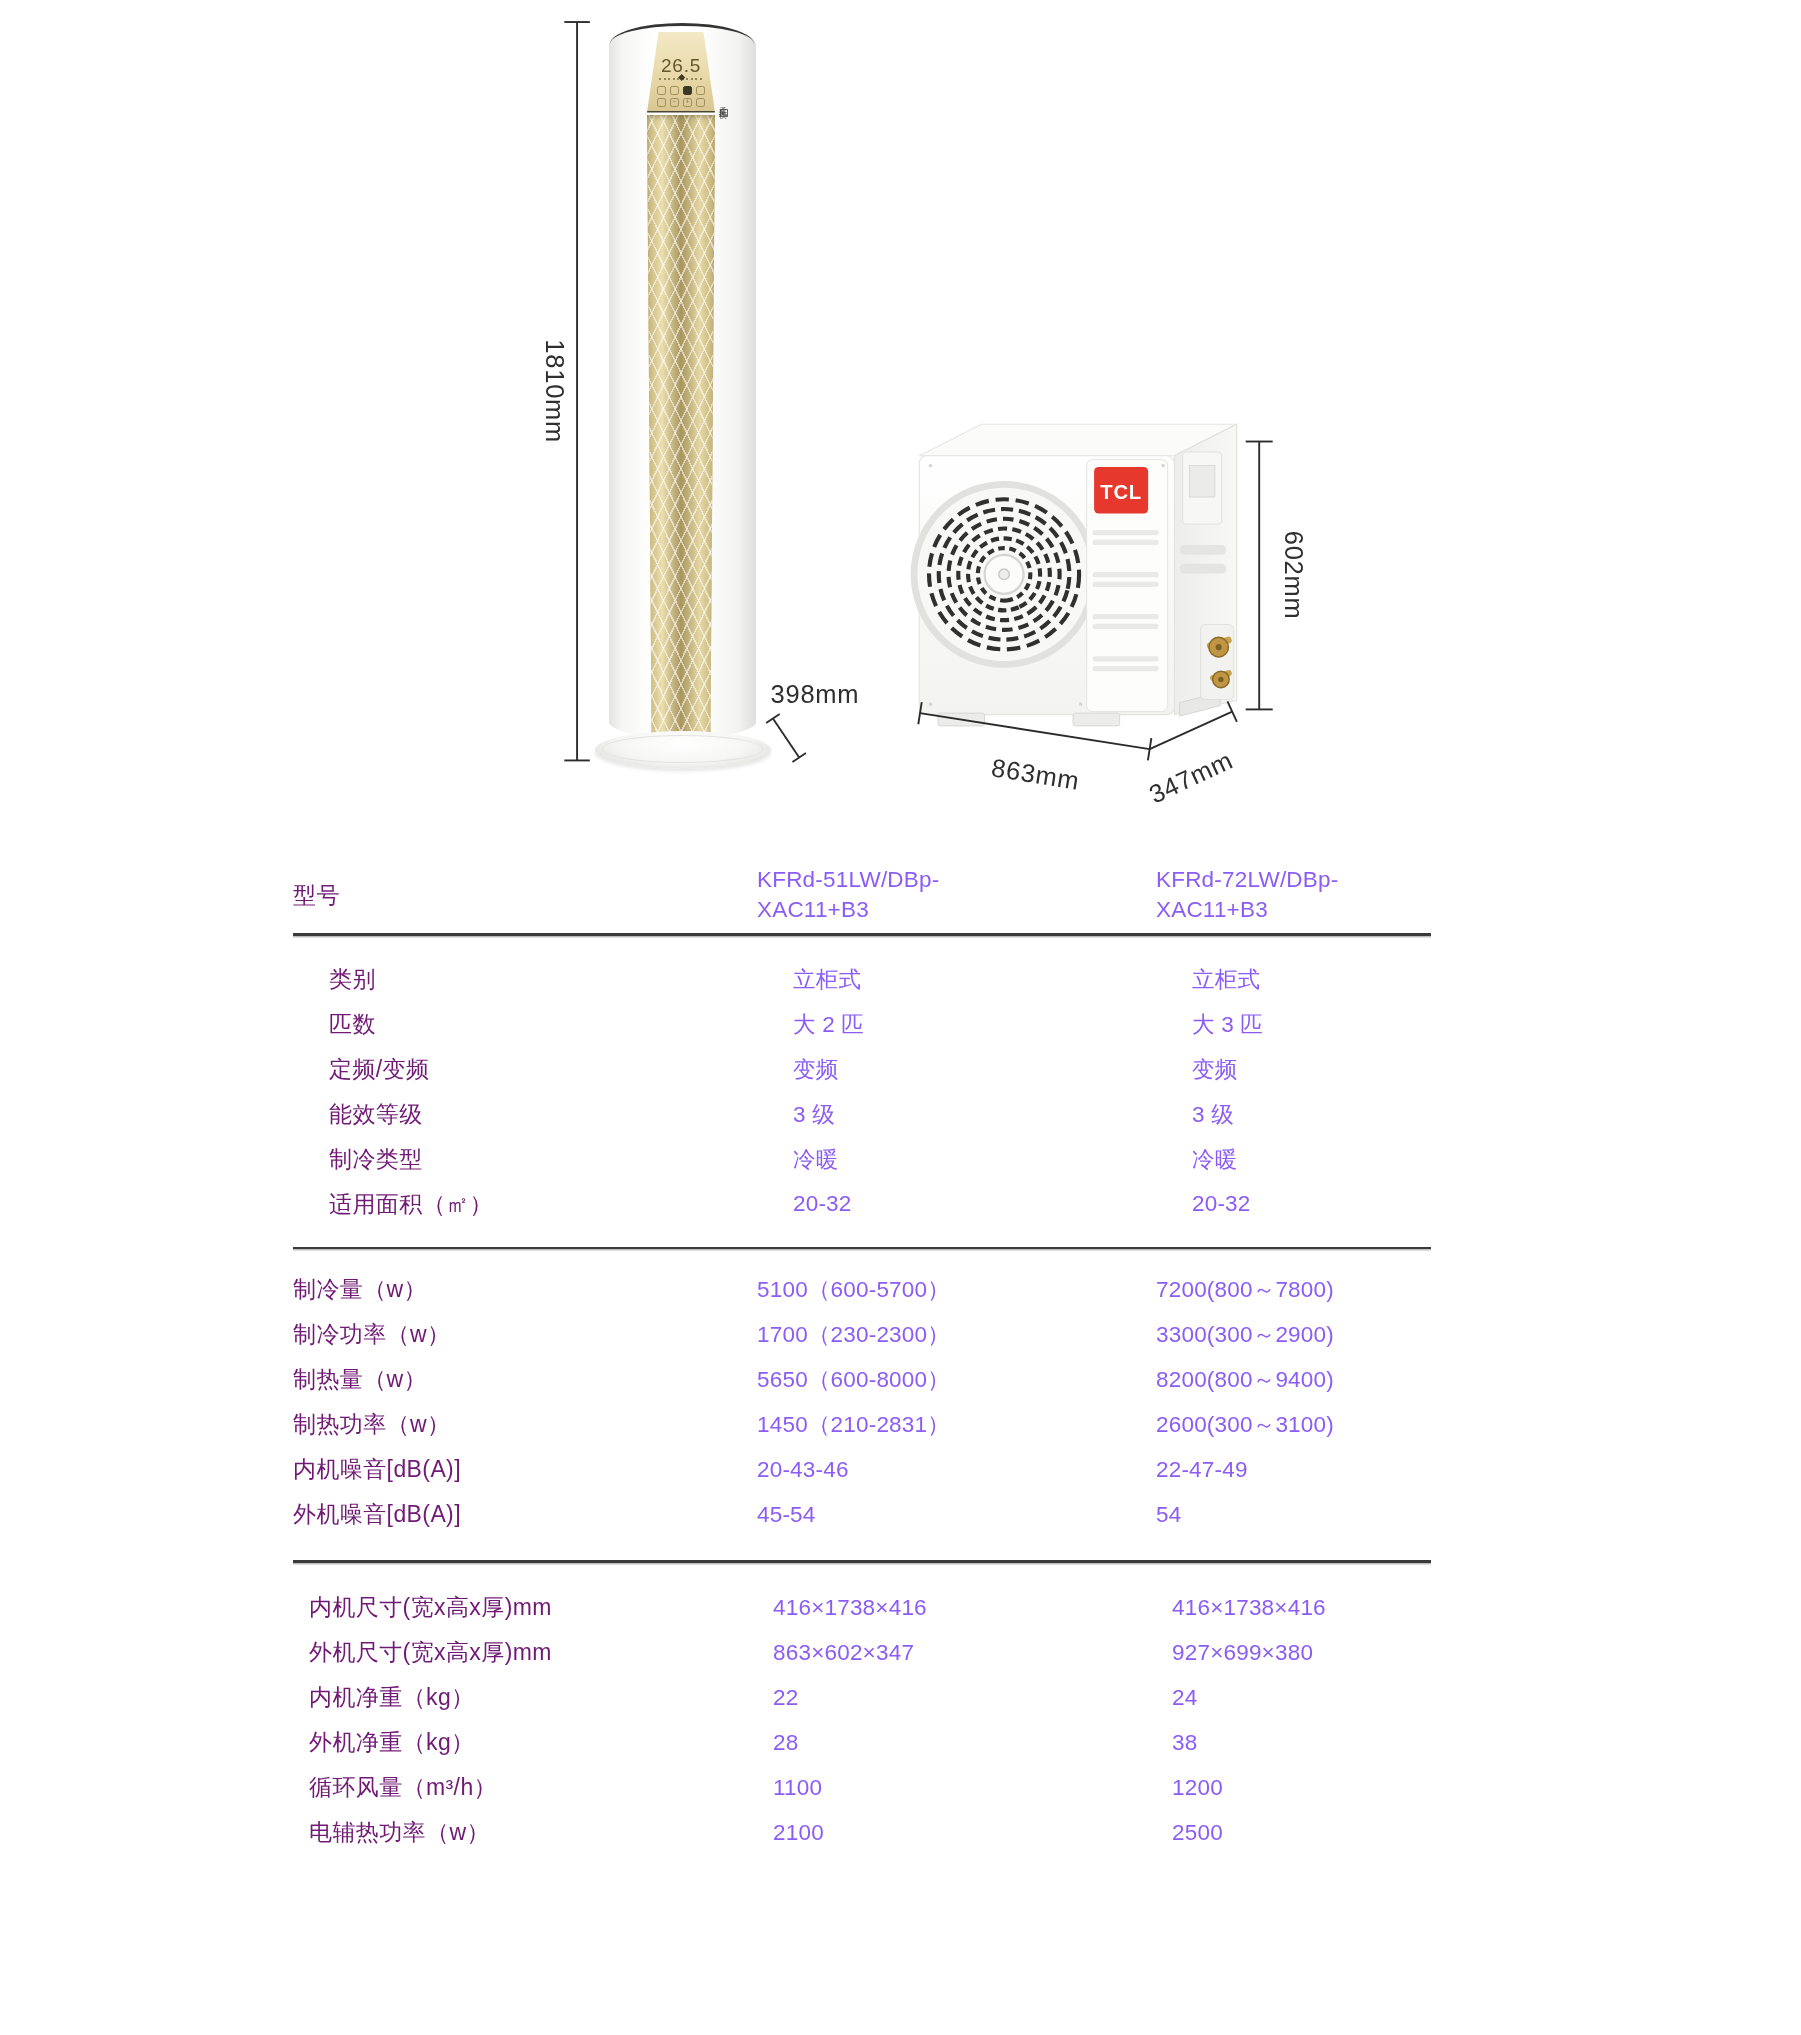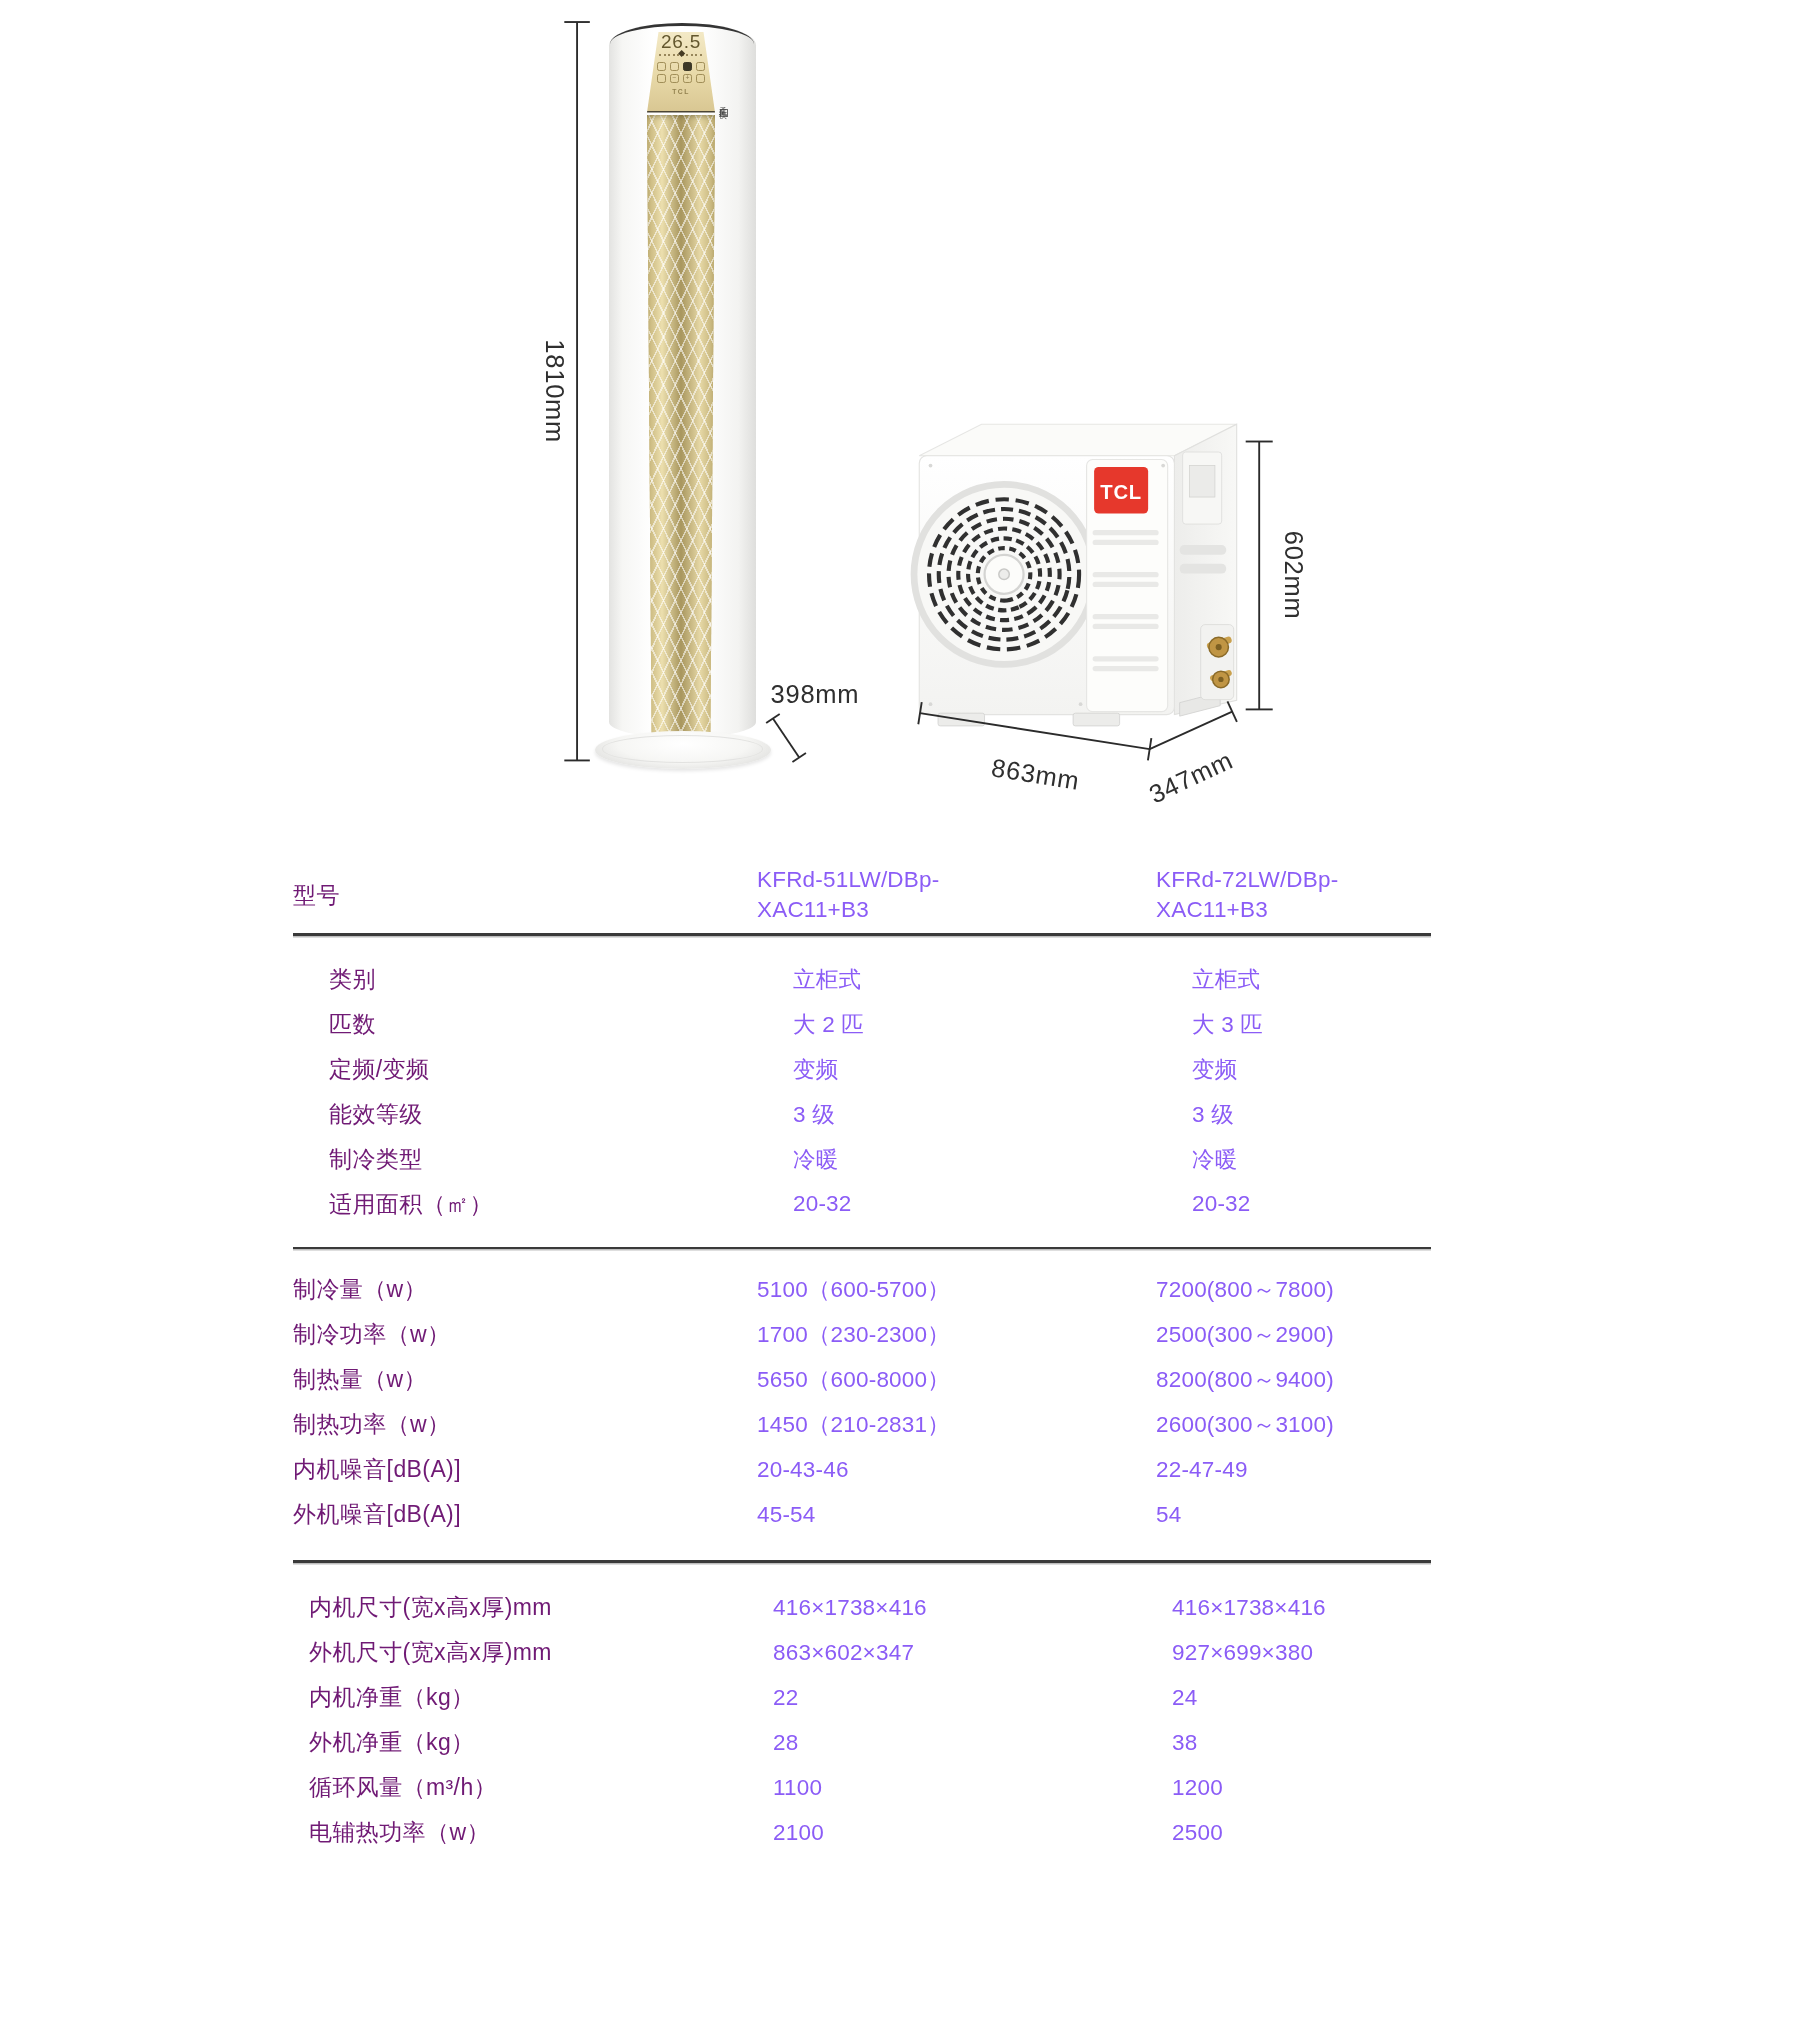--- a/index.html
+++ b/index.html
@@ -12,21 +12,21 @@
   .tower{position:absolute;left:609px;top:22.5px;width:147px;height:725px;}
   .tower-body{position:absolute;left:0;top:0;width:147px;height:714px;
     background:linear-gradient(90deg,#e3e3e1 0%,#f6f6f4 9%,#ffffff 30%,#ffffff 62%,#f3f3f1 88%,#dededc 100%);
     border-radius:74px 74px 65px 65px / 22.5px 22.5px 15px 15px;}
   .tower-cap{position:absolute;left:0.8px;top:0;width:144px;height:22.5px;box-sizing:border-box;
     border-top:3.8px solid #343434;border-radius:72px 72px 0 0 / 21px 21px 0 0;}
   .panel{position:absolute;left:38px;top:9px;width:68px;height:81px;box-sizing:border-box;
     background:linear-gradient(180deg,#f3e9c6 0%,#e8d9a8 55%,#d9c793 100%);
     clip-path:polygon(17% 0,83% 0,100% 100%,0% 100%);
     border-bottom:2.3px solid #4a4434;text-align:center;}
-  .temp{margin-top:0;font-size:19px;font-weight:400;color:#63572e;letter-spacing:0.8px;line-height:19px;}
+  .temp{margin-top:24px;font-size:19px;font-weight:400;color:#63572e;letter-spacing:0.8px;line-height:19px;}
   .meter{position:relative;width:44px;height:2.3px;margin:3px auto 0;
     background:repeating-linear-gradient(90deg,#97865a 0 2.3px,rgba(0,0,0,0) 2.3px 4.5px);}
   .meter::after{content:"";position:absolute;left:19.5px;top:-2.3px;width:5.3px;height:5.3px;background:#453b24;transform:rotate(45deg);}
   .btns{display:grid;grid-template-columns:repeat(4,9px);gap:3px 3.8px;justify-content:center;margin-top:6px;}
   .btn{width:9px;height:9px;box-sizing:border-box;border:1.1px solid #a08e58;border-radius:2.3px;
        font-size:6.8px;line-height:6.8px;color:#8a7a4c;text-align:center;}
   .btn.dark{background:#3c3828;border-color:#3c3828;}
   .panel-brand{margin-top:5.3px;font-size:6.8px;font-weight:bold;letter-spacing:1.5px;color:#93824f;}
   .strip{position:absolute;left:38px;top:92px;width:68px;height:645px;
     background-image:
@@ -237,21 +237,21 @@
 
     <div class="sec2">
       <div class="trow">
         <div class="cell-label">制冷量（w）</div>
         <div class="cell-value">5100（600-5700）</div>
         <div class="cell-value">7200(800～7800)</div>
       </div>
       <div class="trow">
         <div class="cell-label">制冷功率（w）</div>
         <div class="cell-value">1700（230-2300）</div>
-        <div class="cell-value">2500(300～2900)</div>
+        <div class="cell-value">3300(300～2900)</div>
       </div>
       <div class="trow">
         <div class="cell-label">制热量（w）</div>
         <div class="cell-value">5650（600-8000）</div>
         <div class="cell-value">8200(800～9400)</div>
       </div>
       <div class="trow">
         <div class="cell-label">制热功率（w）</div>
         <div class="cell-value">1450（210-2831）</div>
         <div class="cell-value">2600(300～3100)</div>

